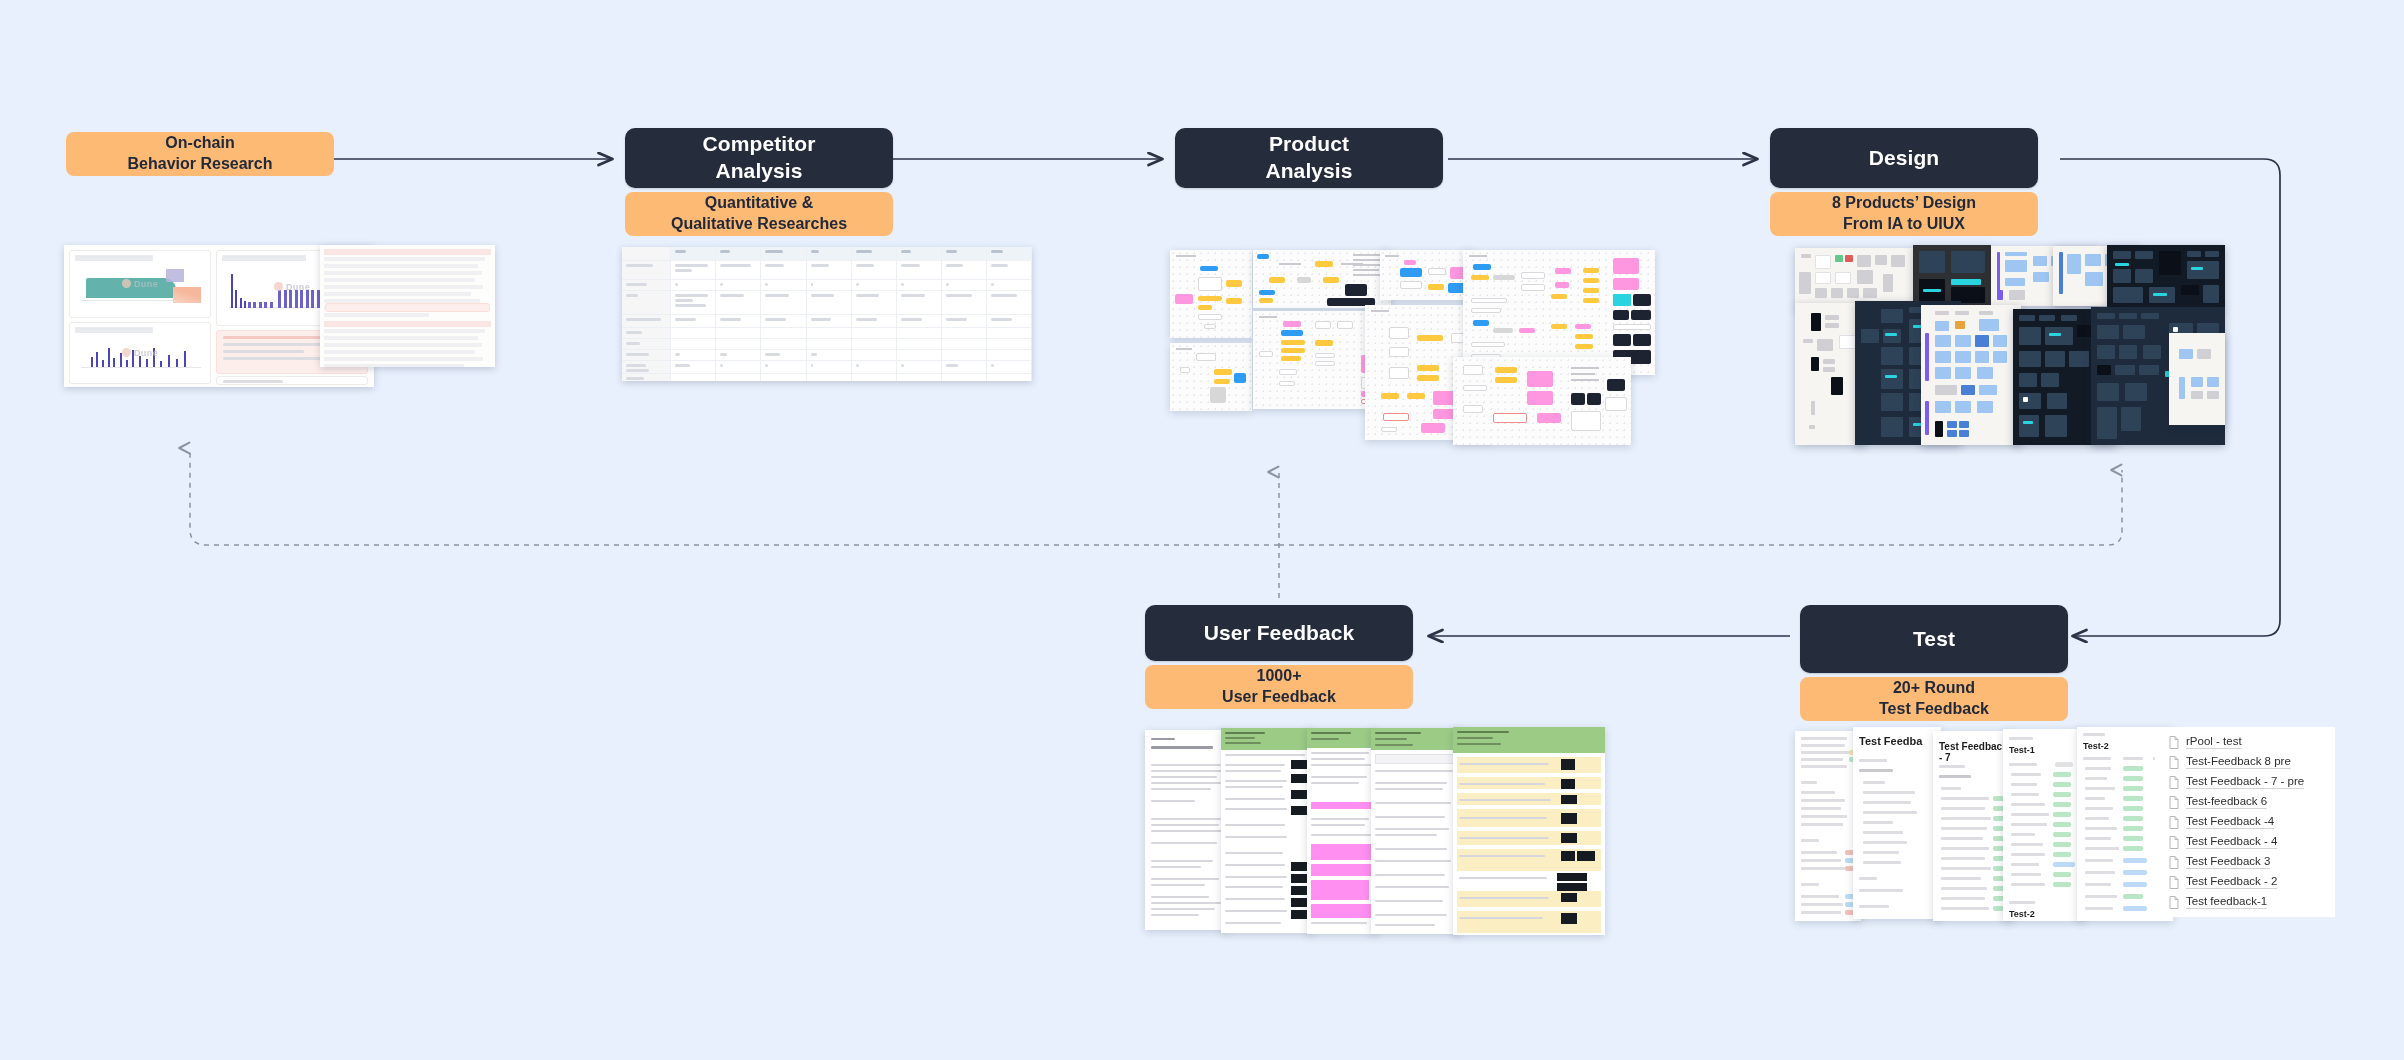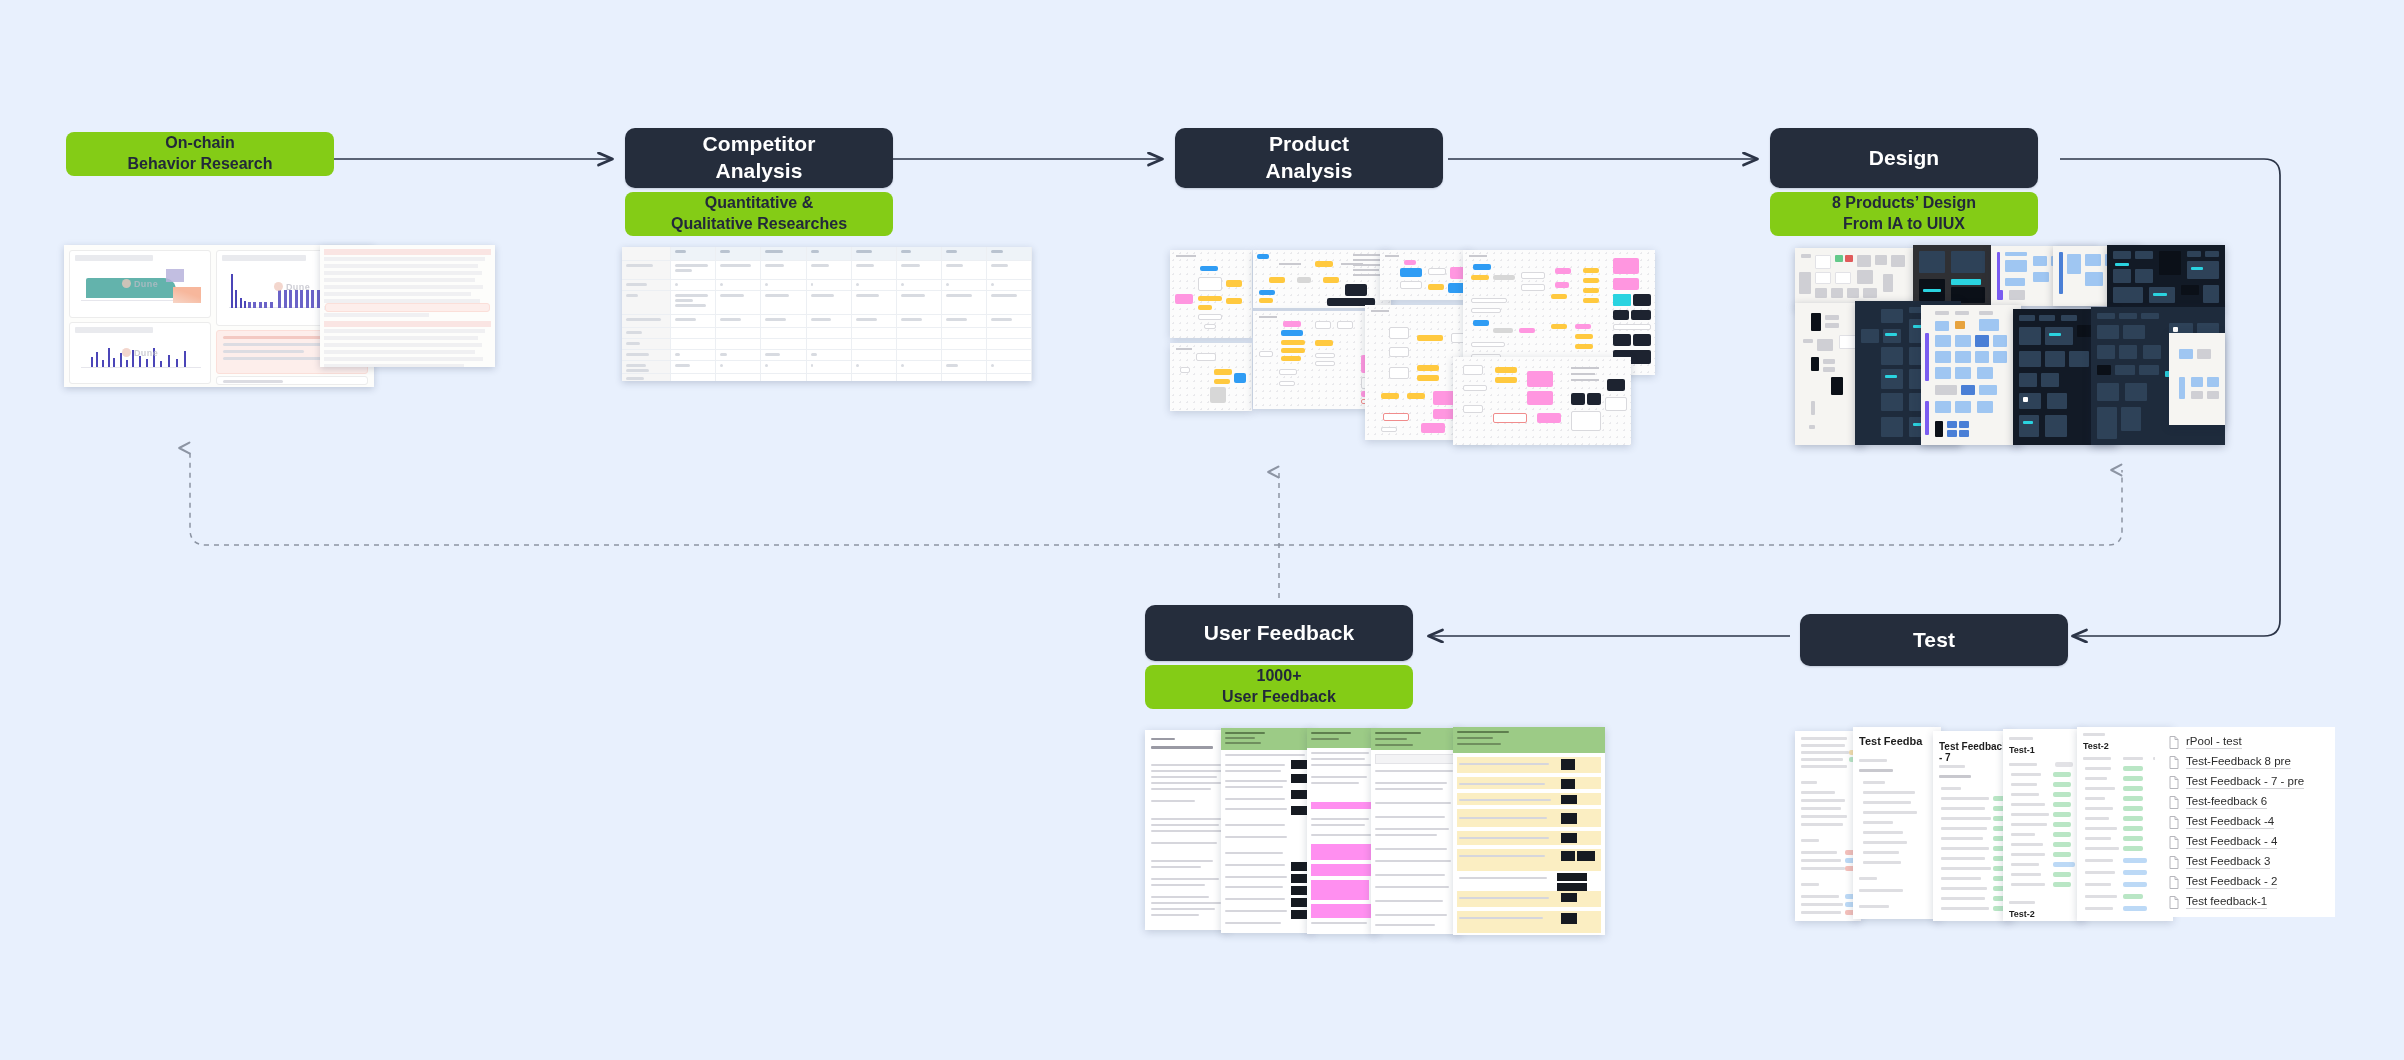--- a/index.html
+++ b/index.html
@@ -20,21 +20,21 @@
     background: #252d3c; color: #ffffff;
     border-radius: 10px;
     display: flex; align-items: center; justify-content: center;
     text-align: center;
     font-weight: bold; font-size: 21px; line-height: 1.28;
     letter-spacing: .1px;
     box-shadow: 0 1px 2px rgba(20,30,50,.18);
     position: relative; z-index: 3;
   }
   .node-sub {
-    background: #84cc16; color: #22293a;
+    background: #fdba74; color: #22293a;
     border-radius: 8px;
     display: flex; align-items: center; justify-content: center;
     text-align: center;
     font-weight: bold; font-size: 16px; line-height: 1.3;
     margin-top: 4px;
     position: relative; z-index: 2;
   }
 
   
   .thumbs { position: absolute; }
@@ -1041,22 +1041,26 @@
       <div class="tl" style="left:6px;top:90px;width:88px;"></div>
       <div class="tl" style="left:6px;top:110px;width:90px;"></div>
       <div class="tl" style="left:6px;top:128px;width:86px;"></div>
       <div class="tl" style="left:6px;top:150px;width:88px;"></div>
       <div class="tl" style="left:6px;top:170px;width:90px;"></div>
       <div class="tl" style="left:6px;top:190px;width:84px;"></div>
     </div>
   </div>
 
   <div class="node" style="left:1800px; top:605px; width:268px;">
-    <div class="node-title" style="height:52px;margin-top:9px;">
+    <div class="node-title" style="height:68px;">
       <span style="white-space:pre-line">Test</span>
+    </div>
+    <div class="node-sub" style="height:44px;">
+      <span style="white-space:pre-line">20+ Round
+Test Feedback</span>
     </div>
   </div>
   <div class="thumbs" style="left:1795px; top:727px; width:540px; height:195px;">
     <div class="npage" style="left:0;top:4px;width:66px;height:190px;">
       <div class="nrow" style="left:6px;top:6px;width:46px;"></div>
       <div class="nrow" style="left:6px;top:13px;width:44px;"></div>
       <div class="nrow" style="left:6px;top:20px;width:48px;"></div>
       <div class="badge o" style="left:54px;top:19px;width:8px;"></div>
       <div class="nrow" style="left:6px;top:27px;width:42px;"></div>
       <div class="badge g" style="left:54px;top:26px;width:8px;"></div>

